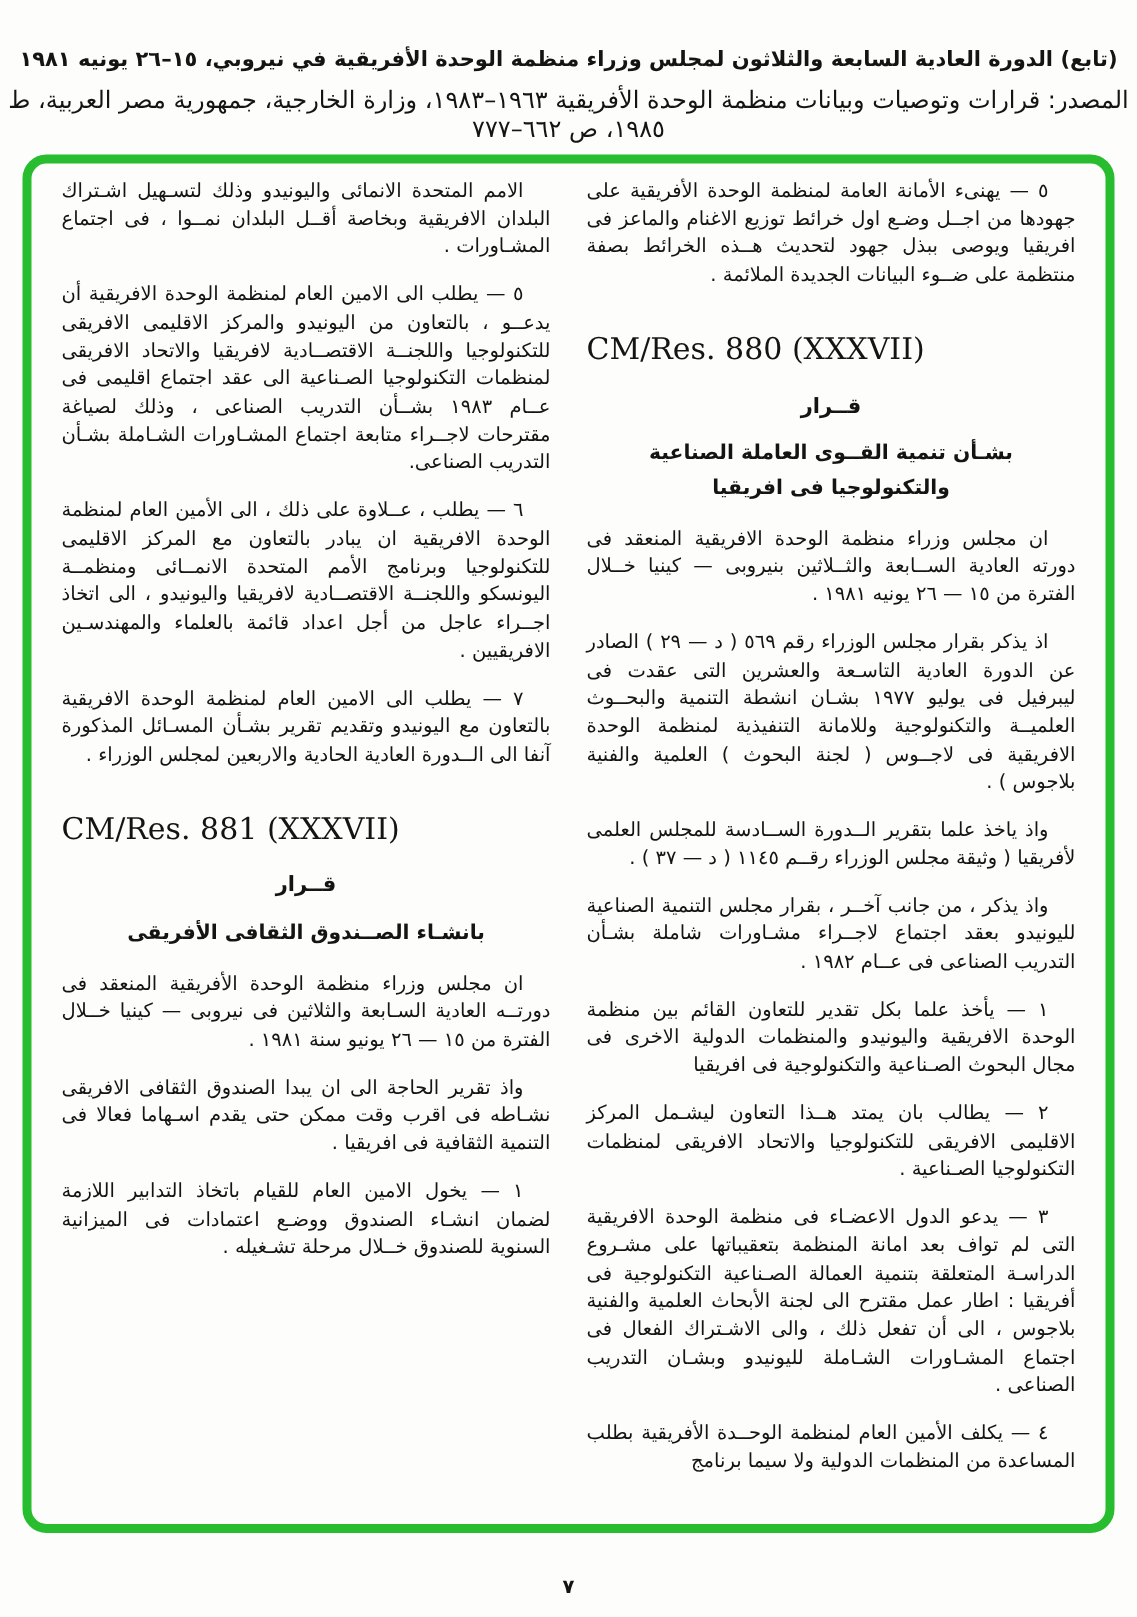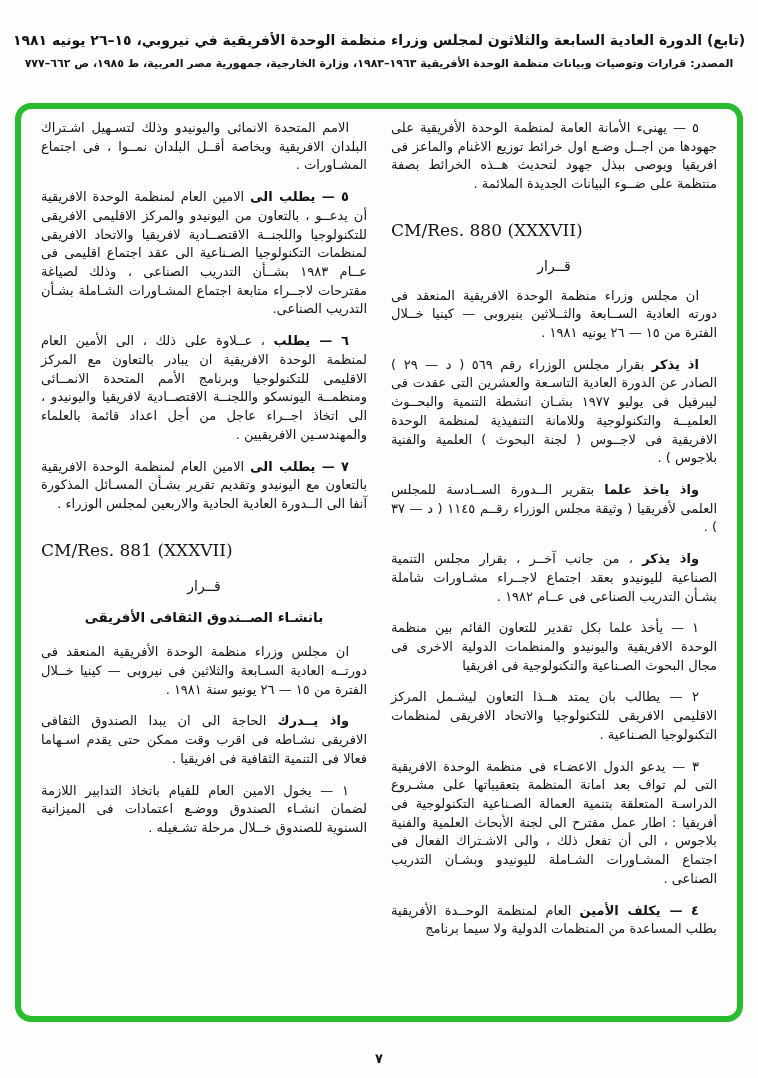--- a/index.html
+++ b/index.html
@@ -20,22 +20,22 @@
     direction: rtl;
     text-align: center;
     padding-top: 32px;
   }
   .header-title {
     font-weight: bold;
     font-size: 14px;
     letter-spacing: 0;
   }
   .header-source {
-    font-weight: bold;
-    font-size: 11px;
+    font-weight: normal;
+    font-size: 16px;
     margin-top: 9px;
   }
   .content-frame {
     position: absolute;
     left: 15px;
     top: 103px;
     width: 728px;
     height: 919px;
     box-sizing: border-box;
     border: 6px solid var(--accent-green, #27bd2f);
@@ -56,32 +56,32 @@
     direction: rtl;
     text-align: justify;
     font-size: 13px;
     line-height: 1.44;
   }
   .para {
     margin: 0 0 13px 0;
     text-indent: 18px;
   }
   .para-lead {
-    font-weight: bold;
+    font-weight: normal;
   }
   .ref {
     direction: ltr;
     text-align: left;
     font-family: "DejaVu Serif", serif;
-    font-size: 17px;
+    font-size: 20px;
     margin: 24px 0 4px 0;
   }
   .h-center {
     text-align: center;
-    font-weight: normal;
+    font-weight: bold;
     font-size: 14px;
     margin: 14px 0 10px 0;
     text-indent: 0;
   }
   .subject {
     text-align: center;
     font-weight: bold;
     font-size: 13.5px;
     margin: 0 0 14px 0;
     line-height: 1.7;
@@ -107,20 +107,24 @@
     <div class="header-source">المصدر: قرارات وتوصيات وبيانات منظمة الوحدة الأفريقية ١٩٦٣–١٩٨٣، وزارة الخارجية، جمهورية مصر العربية، ط ١٩٨٥، ص ٦٦٢–٧٧٧</div>
   </div>
 
   <div class="content-frame">
     <div class="columns">
 
       <div class="col">
         <p class="para"><span class="para-lead"></span><span>٥ — يهنىء الأمانة العامة لمنظمة الوحدة الأفريقية على جهودها من اجــل وضـع اول خرائط توزيع الاغنام والماعز فى افريقيا ويوصى ببذل جهود لتحديث هــذه الخرائط بصفة منتظمة على ضــوء البيانات الجديدة الملائمة .</span></p>
         <div class="ref">CM/Res. 880 (XXXVII)</div>
         <div class="h-center">قــرار</div>
+        <div class="subject">
+          <div>بشـأن تنمية القــوى العاملة الصناعية</div>
+          <div>والتكنولوجيا فى افريقيا</div>
+        </div>
         <p class="para"><span class="para-lead"></span><span>ان مجلس وزراء منظمة الوحدة الافريقية المنعقد فى دورته العادية الســابعة والثــلاثين بنيروبى — كينيا خــلال الفترة من ١٥ — ٢٦ يونيه ١٩٨١ .</span></p>
         <p class="para"><span class="para-lead">اذ يذكر</span><span> بقرار مجلس الوزراء رقم ٥٦٩ ( د — ٢٩ ) الصادر عن الدورة العادية التاسـعة والعشرين التى عقدت فى ليبرفيل فى يوليو ١٩٧٧ بشـان انشطة التنمية والبحــوث العلميــة والتكنولوجية وللامانة التنفيذية لمنظمة الوحدة الافريقية فى لاجــوس ( لجنة البحوث ) العلمية والفنية بلاجوس ) .</span></p>
         <p class="para"><span class="para-lead">واذ ياخذ علما</span><span> بتقرير الــدورة الســادسة للمجلس العلمى لأفريقيا ( وثيقة مجلس الوزراء رقــم ١١٤٥ ( د — ٣٧ ) .</span></p>
         <p class="para"><span class="para-lead">واذ يذكر</span><span> ، من جانب آخــر ، بقرار مجلس التنمية الصناعية لليونيدو بعقد اجتماع لاجــراء مشـاورات شاملة بشـأن التدريب الصناعى فى عــام ١٩٨٢ .</span></p>
         <p class="para"><span class="para-lead"></span><span>١ — يأخذ علما بكل تقدير للتعاون القائم بين منظمة الوحدة الافريقية واليونيدو والمنظمات الدولية الاخرى فى مجال البحوث الصـناعية والتكنولوجية فى افريقيا</span></p>
         <p class="para"><span class="para-lead"></span><span>٢ — يطالب بان يمتد هــذا التعاون ليشـمل المركز الاقليمى الافريقى للتكنولوجيا والاتحاد الافريقى لمنظمات التكنولوجيا الصـناعية .</span></p>
         <p class="para"><span class="para-lead"></span><span>٣ — يدعو الدول الاعضـاء فى منظمة الوحدة الافريقية التى لم تواف بعد امانة المنظمة بتعقيباتها على مشـروع الدراسـة المتعلقة بتنمية العمالة الصـناعية التكنولوجية فى أفريقيا : اطار عمل مقترح الى لجنة الأبحاث العلمية والفنية بلاجوس ، الى أن تفعل ذلك ، والى الاشـتراك الفعال فى اجتماع المشـاورات الشـاملة لليونيدو وبشـان التدريب الصناعى .</span></p>
         <p class="para"><span class="para-lead">٤ — يكلف الأمين</span><span> العام لمنظمة الوحــدة الأفريقية بطلب المساعدة من المنظمات الدولية ولا سيما برنامج</span></p>
       </div>
 
@@ -128,21 +132,21 @@
         <p class="para"><span class="para-lead"></span><span>الامم المتحدة الانمائى واليونيدو وذلك لتسـهيل اشـتراك البلدان الافريقية وبخاصة أقــل البلدان نمــوا ، فى اجتماع المشـاورات .</span></p>
         <p class="para"><span class="para-lead">٥ — يطلب الى</span><span> الامين العام لمنظمة الوحدة الافريقية أن يدعــو ، بالتعاون من اليونيدو والمركز الاقليمى الافريقى للتكنولوجيا واللجنــة الاقتصــادية لافريقيا والاتحاد الافريقى لمنظمات التكنولوجيا الصـناعية الى عقد اجتماع اقليمى فى عــام ١٩٨٣ بشــأن التدريب الصناعى ، وذلك لصياغة مقترحات لاجــراء متابعة اجتماع المشـاورات الشـاملة بشـأن التدريب الصناعى.</span></p>
         <p class="para"><span class="para-lead">٦ — يطلب</span><span> ، عــلاوة على ذلك ، الى الأمين العام لمنظمة الوحدة الافريقية ان يبادر بالتعاون مع المركز الاقليمى للتكنولوجيا وبرنامج الأمم المتحدة الانمــائى ومنظمــة اليونسكو واللجنــة الاقتصــادية لافريقيا واليونيدو ، الى اتخاذ اجــراء عاجل من أجل اعداد قائمة بالعلماء والمهندسـين الافريقيين .</span></p>
         <p class="para"><span class="para-lead">٧ — يطلب الى</span><span> الامين العام لمنظمة الوحدة الافريقية بالتعاون مع اليونيدو وتقديم تقرير بشـأن المسـائل المذكورة آنفا الى الــدورة العادية الحادية والاربعين لمجلس الوزراء .</span></p>
         <div class="ref">CM/Res. 881 (XXXVII)</div>
         <div class="h-center">قــرار</div>
         <div class="subject">
           <div>بانشـاء الصــندوق الثقافى الأفريقى</div>
         </div>
         <p class="para"><span class="para-lead"></span><span>ان مجلس وزراء منظمة الوحدة الأفريقية المنعقد فى دورتــه العادية السـابعة والثلاثين فى نيروبى — كينيا خــلال الفترة من ١٥ — ٢٦ يونيو سنة ١٩٨١ .</span></p>
-        <p class="para"><span class="para-lead">واذ يــدرك</span><span> الحاجة الى ان يبدا الصندوق الثقافى الافريقى نشـاطه فى اقرب وقت ممكن حتى يقدم اسـهاما فعالا فى التنمية الثقافية فى افريقيا .</span></p>
+        <p class="para"><span class="para-lead">واذ تقرير</span><span> الحاجة الى ان يبدا الصندوق الثقافى الافريقى نشـاطه فى اقرب وقت ممكن حتى يقدم اسـهاما فعالا فى التنمية الثقافية فى افريقيا .</span></p>
         <p class="para"><span class="para-lead"></span><span>١ — يخول الامين العام للقيام باتخاذ التدابير اللازمة لضمان انشـاء الصندوق ووضـع اعتمادات فى الميزانية السنوية للصندوق خــلال مرحلة تشـغيله .</span></p>
       </div>
 
     </div>
   </div>
 
   <div class="footer">٧</div>
 
 </div>
 

